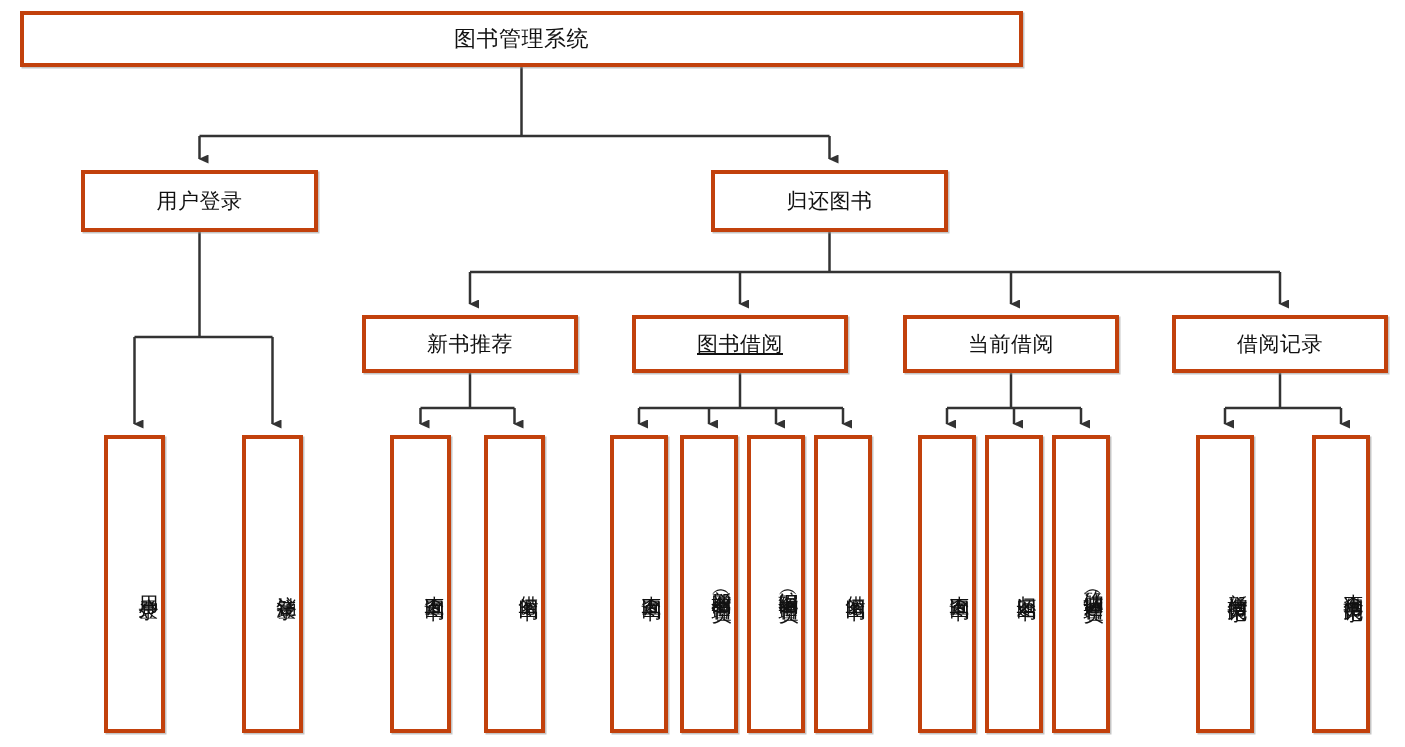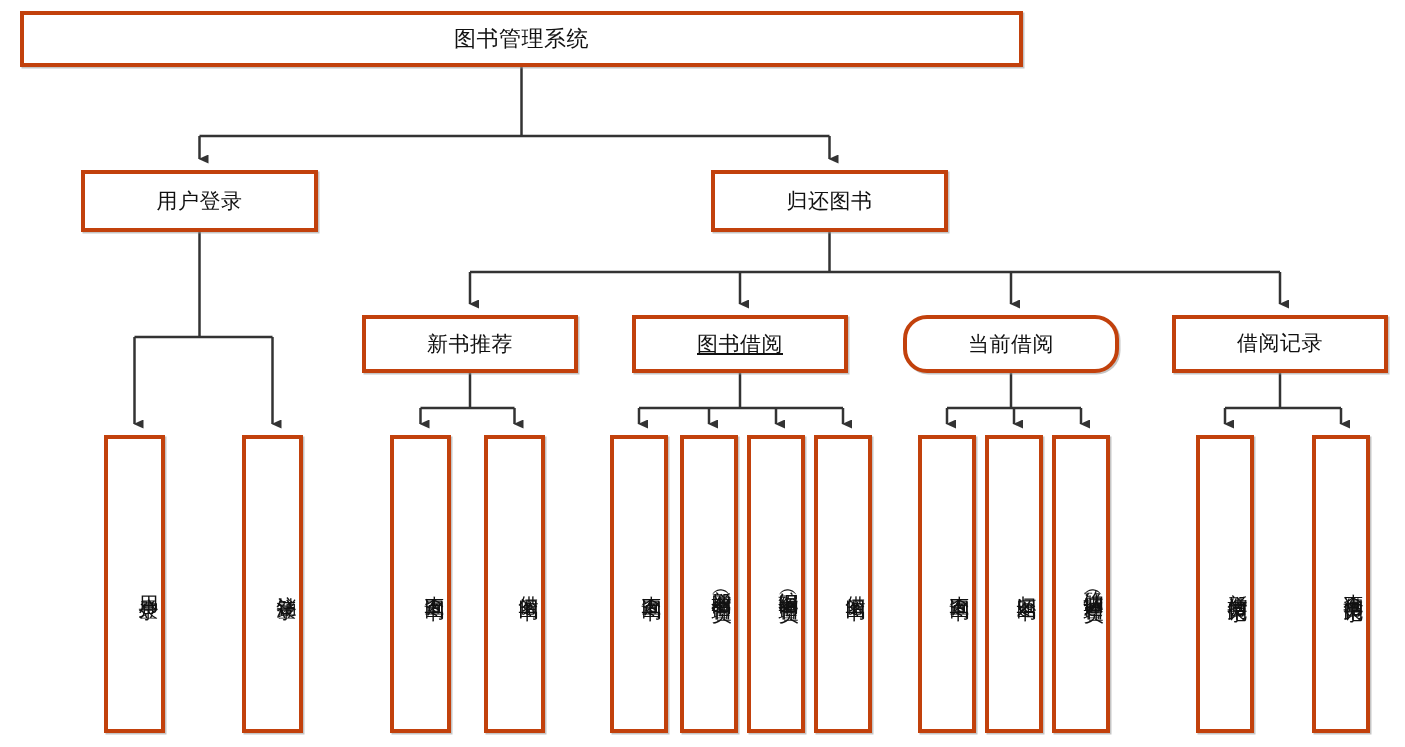--- a/index.html
+++ b/index.html
@@ -128,24 +128,24 @@
       </div>
       <div class="node horizontal" style="left: 711px; top: 170px; width: 237px; height: 62px;">
         <span class="hlabel">归还图书</span>
       </div>
       <div class="node horizontal" style="left: 362px; top: 315px; width: 216px; height: 58px;">
         <span class="hlabel">新书推荐</span>
       </div>
       <div class="node horizontal" style="left: 632px; top: 315px; width: 216px; height: 58px; text-decoration: underline;">
         <span class="hlabel">图书借阅</span>
       </div>
-      <div class="node horizontal" style="left: 903px; top: 315px; width: 216px; height: 58px; border-radius: 24px;">
+      <div class="node horizontal" style="left: 903px; top: 315px; width: 216px; height: 58px;">
         <span class="hlabel">当前借阅</span>
       </div>
-      <div class="node horizontal" style="left: 1172px; top: 315px; width: 216px; height: 58px; font-family: Liberation Serif, serif;">
+      <div class="node horizontal" style="left: 1172px; top: 315px; width: 216px; height: 58px;">
         <span class="hlabel">借阅记录</span>
       </div>
       <div class="node vertical" style="left: 104px; top: 435px; width: 61px; height: 298px;">
         <span class="vlabel">用户登录</span>
       </div>
       <div class="node vertical" style="left: 242px; top: 435px; width: 61px; height: 298px;">
         <span class="vlabel">注销登录</span>
       </div>
       <div class="node vertical" style="left: 390px; top: 435px; width: 61px; height: 298px;">
         <span class="vlabel">查询图书</span>

